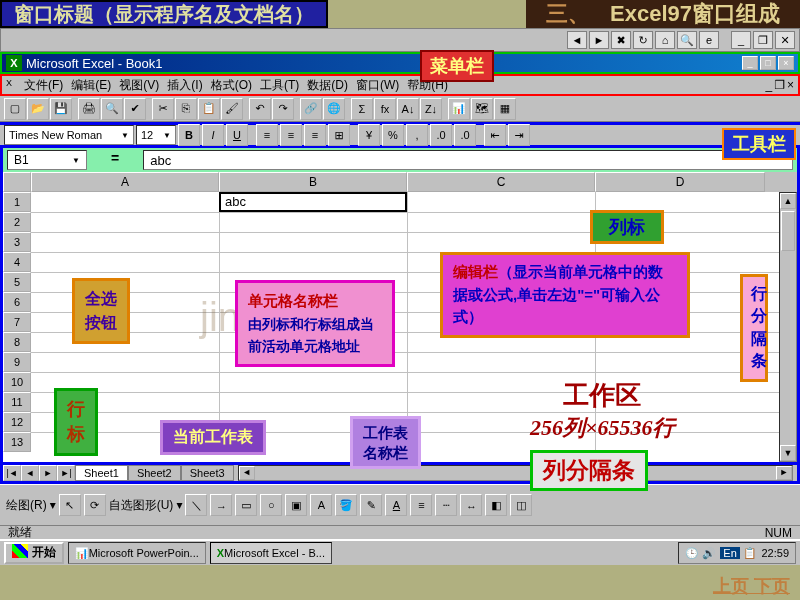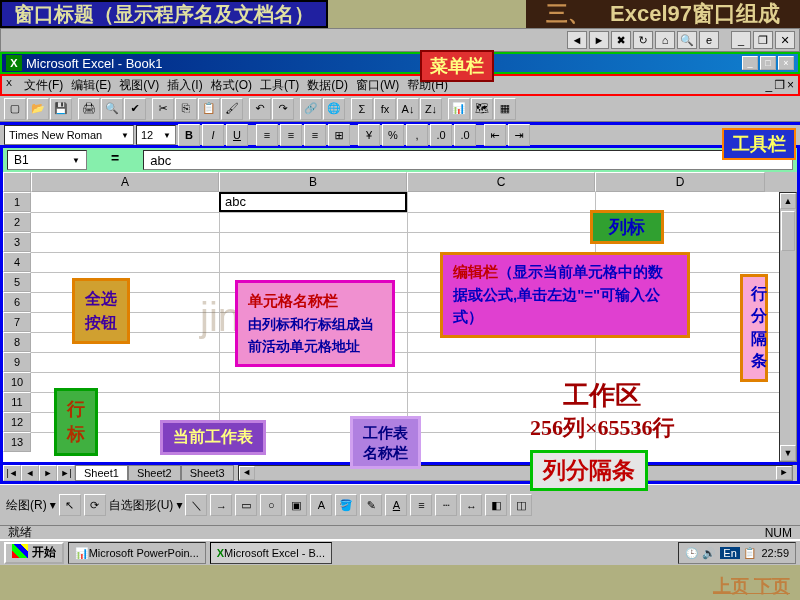--- a/index.html
+++ b/index.html
@@ -72,21 +72,21 @@
 
 
 .callout { position: absolute; font-weight: bold; z-index: 8; }
 .c-selectall { left: 72px; top: 278px; background: #d0a030; border: 3px solid #e08000; padding: 6px 10px; color: #4000a0; font-size: 16px; line-height: 1.5; }
 .c-rowlabel { left: 54px; top: 388px; background: #40b040; border: 3px solid #00a000; padding: 6px 10px; color: #b03000; font-size: 18px; line-height: 1.4; }
 .c-colheader { left: 590px; top: 210px; background: #30a030; border: 3px solid #e08000; padding: 2px 16px; color: #0000c0; font-size: 18px; }
 .c-cellname { left: 235px; top: 280px; background: #f090d0; border: 3px solid #e000c0; padding: 6px 10px; color: #0000a0; font-size: 15px; line-height: 1.6; width: 160px; }
 .c-formulabar { left: 440px; top: 252px; background: #e040d0; border: 3px solid #e08000; padding: 6px 10px; color: #0000c0; font-size: 15px; line-height: 1.5; width: 250px; }
 .c-rowsep { left: 740px; top: 254px; background: #f9a8d4; border: 3px solid #e08000; padding: 6px 8px; color: #0000c0; font-size: 16px; line-height: 1.4; width: 28px; text-align: center; margin-top: 20px; }
 .c-workarea { left: 530px; top: 378px; color: #a00000; font-size: 26px; text-align: center; font-family: "SimSun"; }
-.c-workarea .sub { font-size: 22px; color: #a00000; font-family: "Times New Roman"; }
+.c-workarea .sub { font-size: 22px; color: #a00000; font-family: "Times New Roman"; font-style: italic; }
 .c-cursheet { left: 160px; top: 420px; background: #8040c0; border: 3px solid #c080e0; padding: 4px 10px; color: #ffff80; font-size: 16px; }
 .c-sheetname { left: 350px; top: 416px; background: #b080e0; border: 3px solid #d0a0f0; padding: 4px 10px; color: #000080; font-size: 15px; line-height: 1.3; text-align: center; }
 .c-colsep { left: 530px; top: 450px; background: #e5e5e5; border: 3px solid #00c000; padding: 2px 10px; color: #c00000; font-size: 23px; }
 
 
 .tabrow { height: 22px; background: #c0c0c0; display: flex; align-items: center; border: 3px solid #0000f0; font-size: 11px; }
 .tabbtns { display: flex; }
 .tabbtn { width: 18px; height: 16px; border: 1px outset #fff; text-align: center; font-size: 9px; line-height: 14px; }
 .tab { padding: 0 8px; border: 1px solid #808080; background: #fff; height: 16px; line-height: 14px; }
 .tab.inactive { background: #c0c0c0; }

